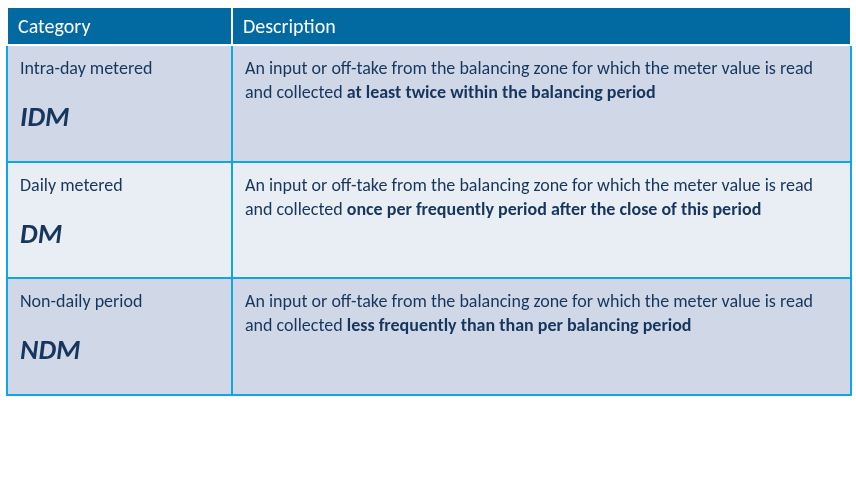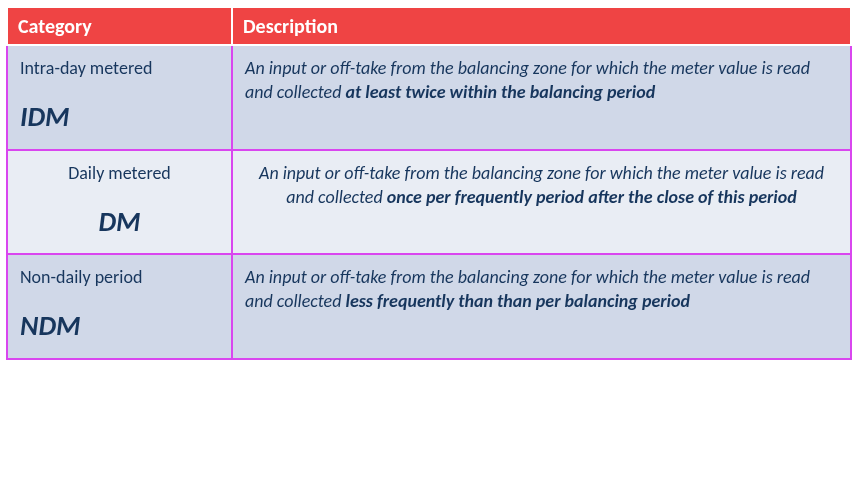--- a/index.html
+++ b/index.html
@@ -7,57 +7,56 @@
     padding: 6px;
     font-family: Calibri, "Segoe UI", Arial, sans-serif;
     background: #fff;
   }
   table {
     border-collapse: collapse;
     width: 844px;
     table-layout: fixed;
   }
   th {
-    background: #ef4444;
+    background: #0369a1;
     color: #fff;
     text-align: left;
-    font-weight: bold;
+    font-weight: normal;
     font-size: 20px;
     padding: 6px 10px;
     border: 2px solid #fff;
     vertical-align: middle;
   }
   td {
-    border: 2px solid #d946ef;
-    padding: 10px 12px 10px 12px;
+    border: 2px solid #0ea5e9;
+    padding: 10px 12px 22px 12px;
     vertical-align: top;
     font-size: 18px;
     color: #17365D;
     line-height: 1.35;
   }
   col.cat { width: 225px; }
   col.desc { width: 619px; }
   .row-a td { background: #D0D8E8; }
-  .row-b td { background: #E9EDF4; text-align: center; }
+  .row-b td { background: #E9EDF4; }
   .cat-label {
     font-size: 18px;
     color: #17365D;
     margin-bottom: 18px;
     display: block;
   }
   .cat-abbr {
     font-style: italic;
     font-weight: bold;
     font-size: 28px;
     color: #17365D;
     display: block;
     margin-top: 0;
   }
   .desc {
-    font-style: italic;
     color: #17365D;
   }
   .desc .bold {
     font-weight: bold;
   }
   .spacer {
     height: 34px;
   }
 </style>
 </head>

